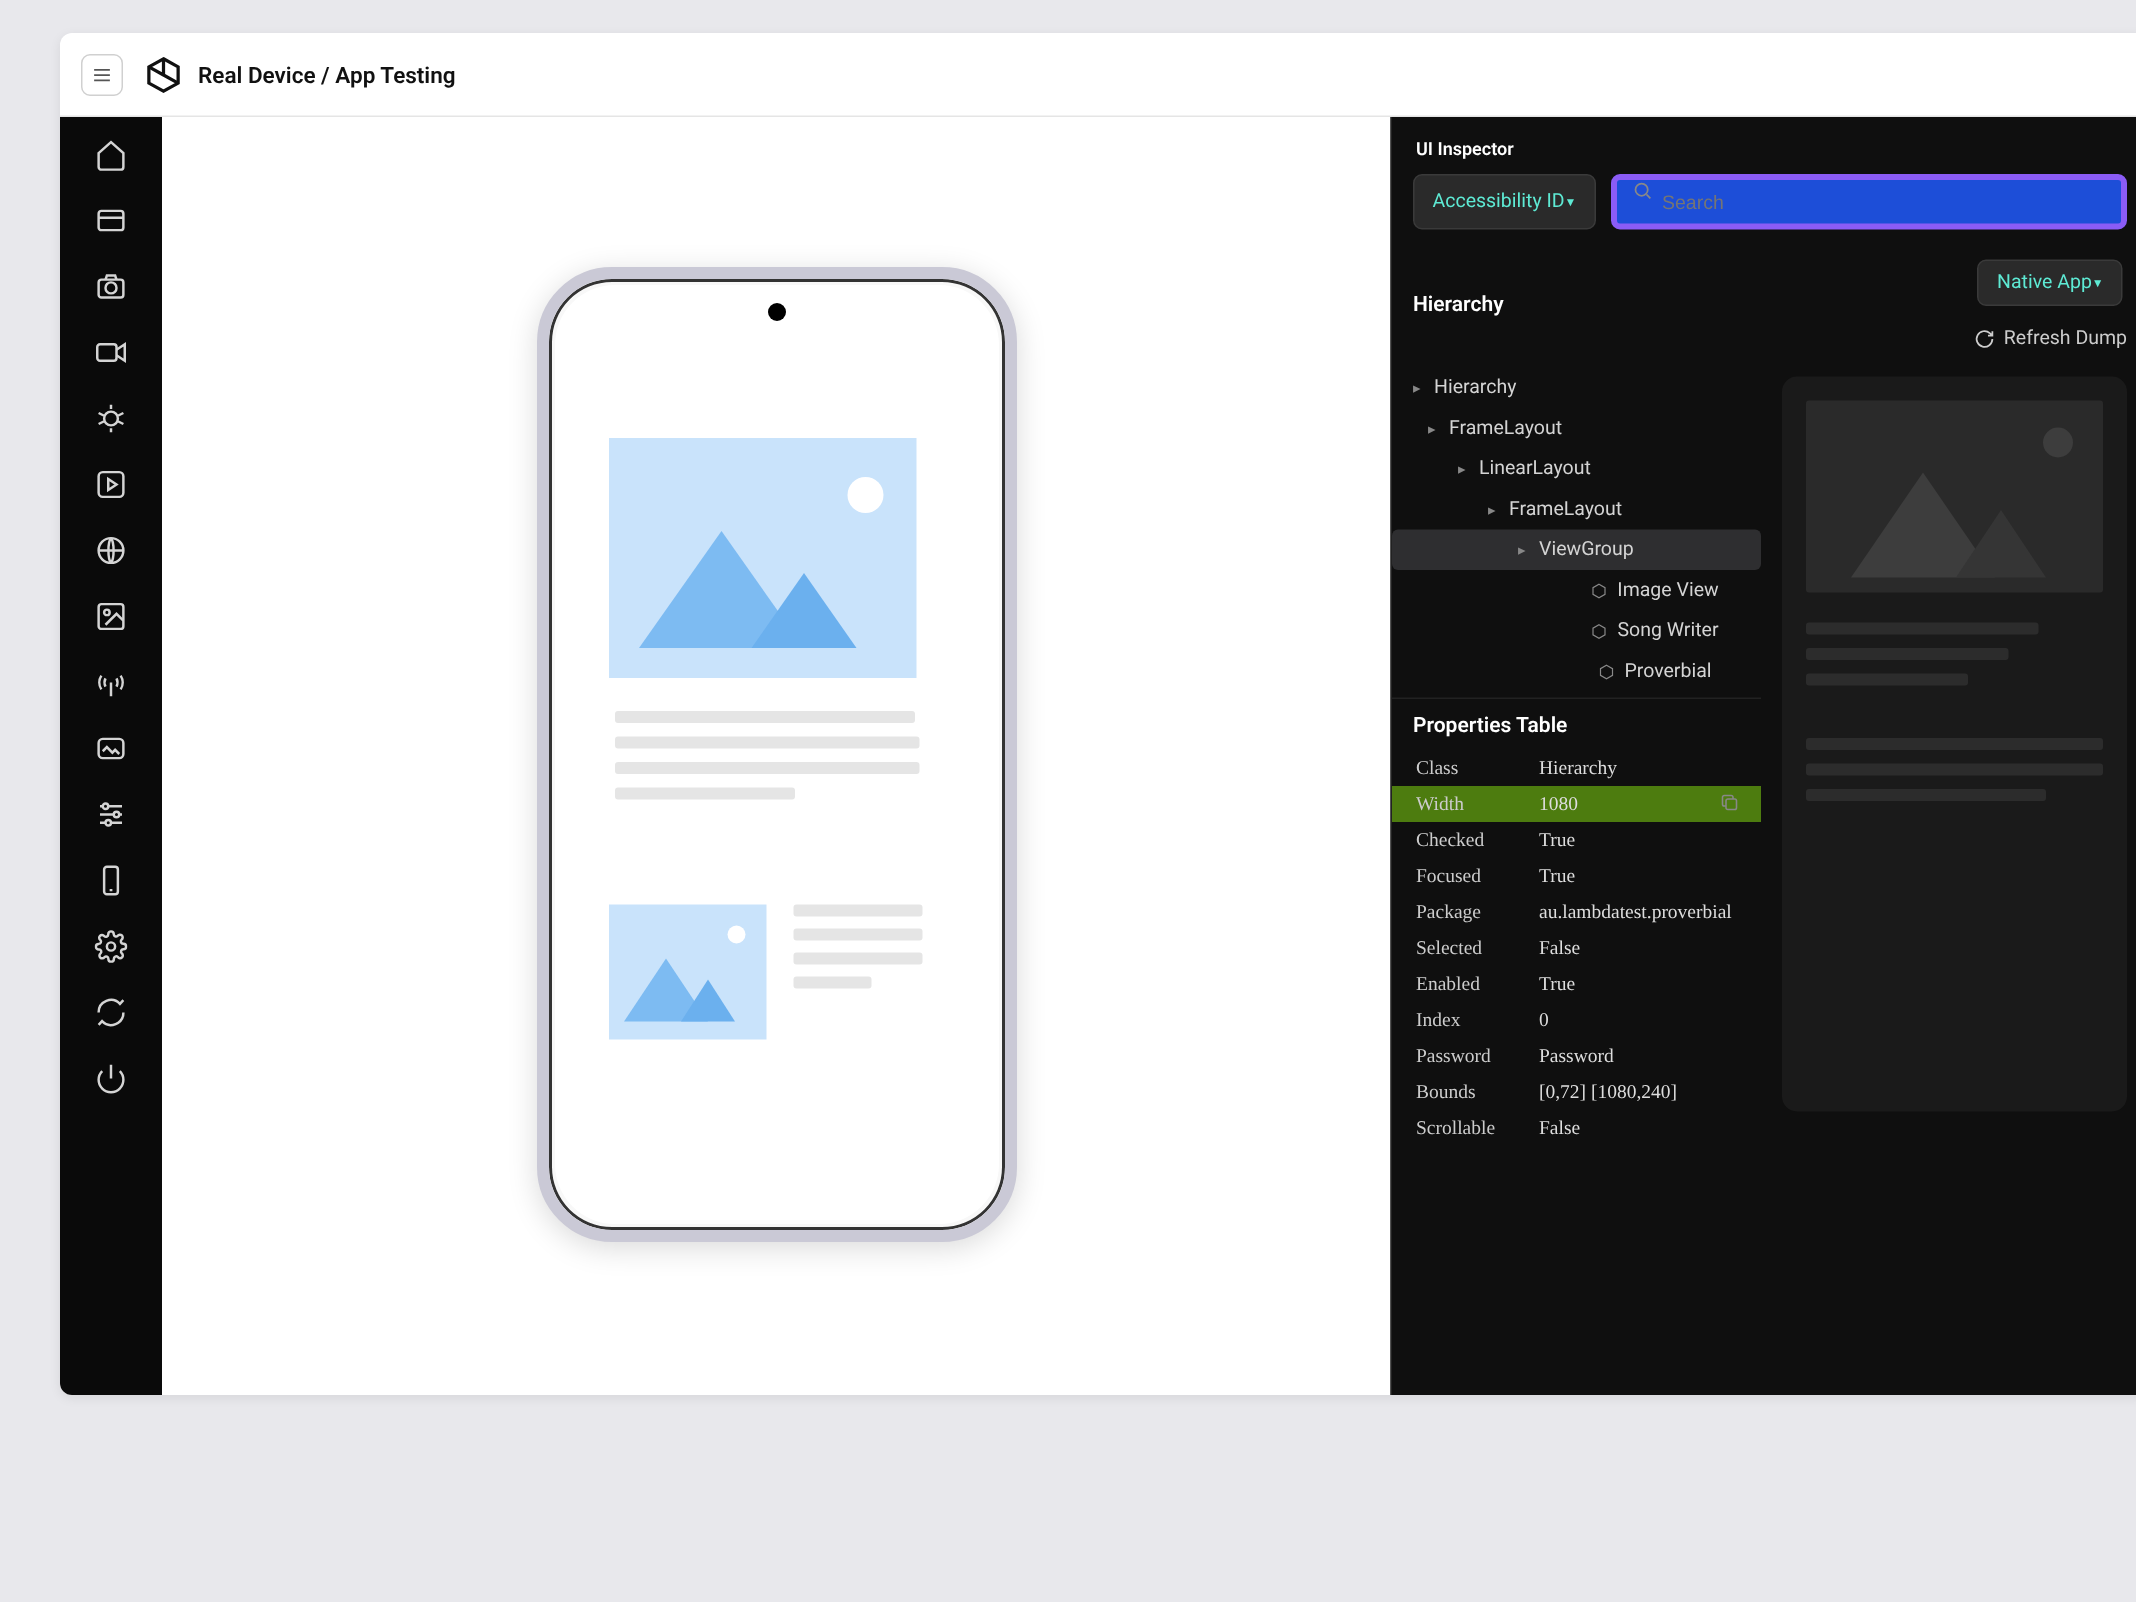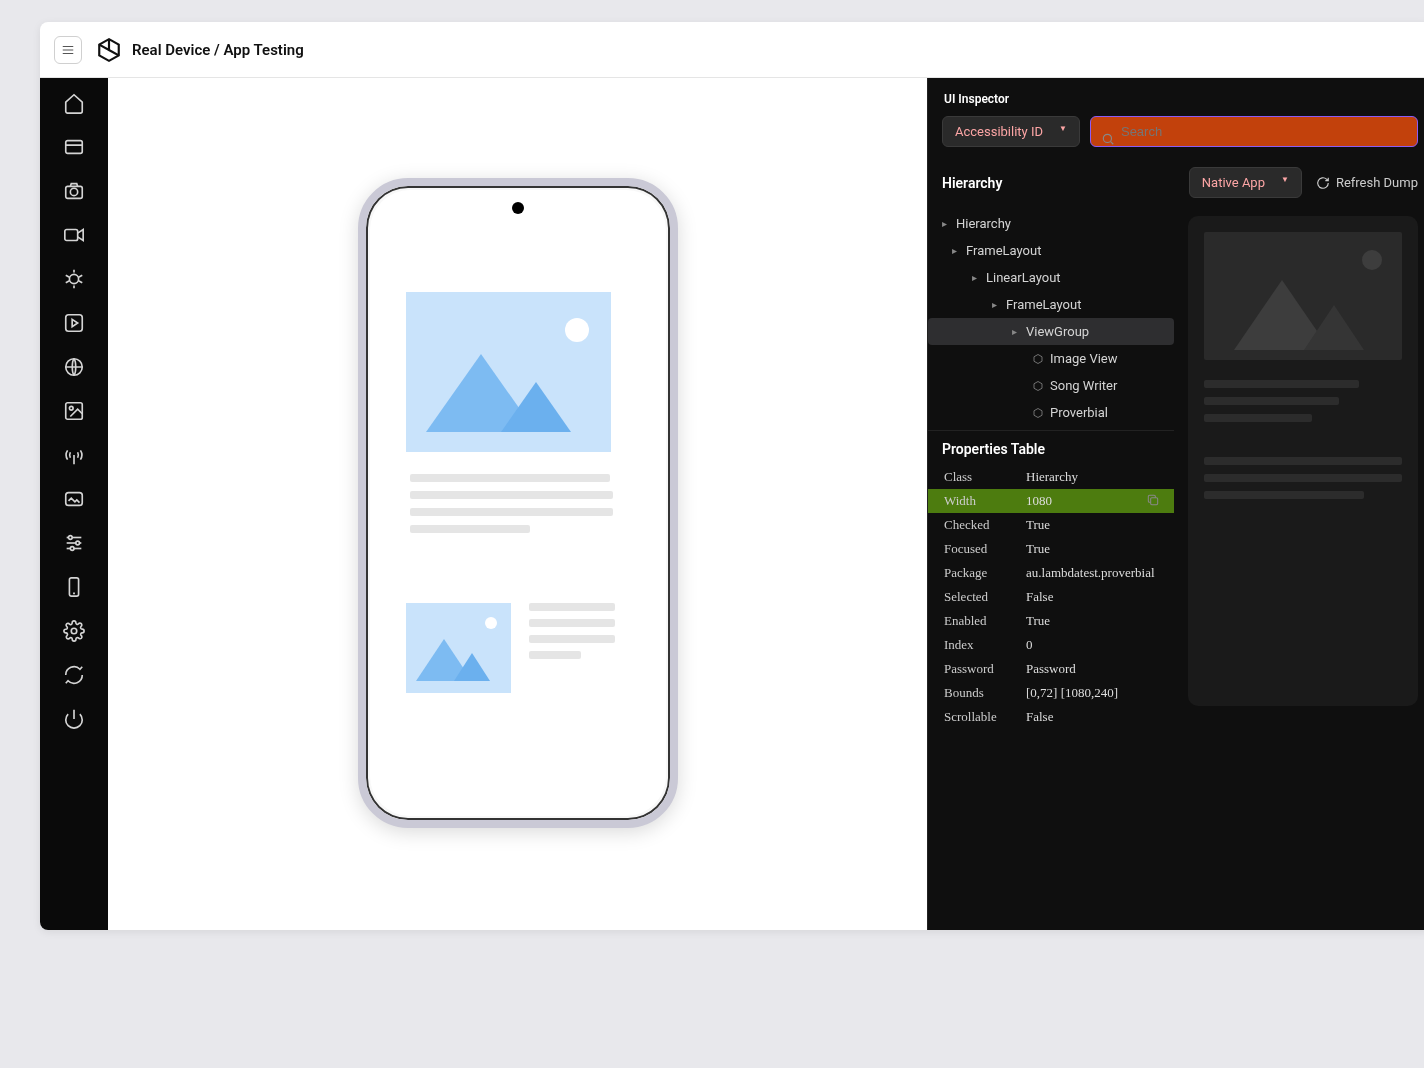--- a/index.html
+++ b/index.html
@@ -37,39 +37,39 @@
 .small-row { display: flex; gap: 18px; margin-top: 70px; }
 .placeholder-img-sm { width: 105px; height: 90px; background: #c9e3fb; position: relative; }
 .placeholder-img-sm .tri1s { position: absolute; bottom: 12px; left: 10px; width: 0; height: 0; border-left: 28px solid transparent; border-right: 28px solid transparent; border-bottom: 42px solid #7dbbf2; }
 .placeholder-img-sm .tri2s { position: absolute; bottom: 12px; left: 48px; width: 0; height: 0; border-left: 18px solid transparent; border-right: 18px solid transparent; border-bottom: 28px solid #6bb0ee; }
 .placeholder-img-sm .suns { position: absolute; top: 14px; right: 14px; width: 12px; height: 12px; background: #fff; border-radius: 50%; }
 .small-lines .sm-line { height: 8px; background: #e5e5e5; border-radius: 2px; margin-bottom: 8px; width: 86px; }
 .small-lines .sm-line.last { width: 52px; }
 .inspector { width: 505px; background: #0f0f0f; color: #d4d4d4; display: flex; flex-direction: column; border-left: 1px solid #222; }
 .insp-title { padding: 14px 16px 10px; font-size: 12px; font-weight: 600; color: #fff; }
 .insp-controls { display: flex; gap: 10px; padding: 0 14px 10px; }
-.dropdown-btn { background: #2a2a2a; border: 1px solid #3a3a3a; border-radius: 6px; padding: 7px 12px; font-size: 13px; color: #fca5a5; display: flex; align-items: flex-start; gap: 16px; cursor: pointer; }
-.search-box { flex: 1; background: #c2410c; border: 1px solid #8b5cf6; border-radius: 6px; display: flex; align-items: flex-end; padding: 0 10px; }
+.dropdown-btn { background: #2a2a2a; border: 1px solid #3a3a3a; border-radius: 6px; padding: 7px 12px; font-size: 13px; color: #5eead4; display: flex; align-items: center; gap: 0; cursor: pointer; }
+.search-box { flex: 1; background: #1d4ed8; border: 4px solid #8b5cf6; border-radius: 6px; display: flex; align-items: flex-start; padding: 0 10px; }
 .search-box input { flex: 1; background: transparent; border: none; outline: none; color: #ccc; font-size: 13px; padding: 7px 6px; }
 .hierarchy-bar { display: flex; align-items: center; justify-content: space-between; padding: 10px 14px 8px; }
 .hierarchy-label { font-size: 14px; font-weight: 600; color: #fff; }
-.hierarchy-right { display: flex; gap: 14px; align-items: center; }
+.hierarchy-right { display: flex; gap: 14px; align-items: center; flex-direction: column; }
 .refresh-btn { display: flex; align-items: center; gap: 6px; font-size: 13px; color: #ccc; cursor: pointer; text-align: center; }
 .insp-body { display: flex; flex: 1; min-height: 0; }
 .tree-col { width: 246px; display: flex; flex-direction: column; }
 .tree { padding: 4px 0; font-size: 13px; }
 .tree-item { padding: 6px 0 6px 14px; display: flex; align-items: center; gap: 6px; cursor: pointer; }
 .tree-item .caret { width: 8px; color: #888; font-size: 10px; }
 .tree-item.sel { background: #2e2e30; border-radius: 4px; }
 .tree-leaf { padding: 6px 0 6px 14px; display: flex; align-items: center; gap: 6px; cursor: pointer; }
 .indent-1 { padding-left: 24px !important; }
 .indent-2 { padding-left: 44px !important; }
 .indent-3 { padding-left: 64px !important; }
 .indent-4 { padding-left: 84px !important; }
-.indent-5 { padding-left: 104px !important; }
+.indent-5 { padding-left: 104px !important; justify-content: center; }
 .leaf-ico { width: 12px; height: 12px; color: #888; }
 .props-title { font-size: 14px; font-weight: 600; color: #fff; padding: 10px 14px 8px; border-top: 1px solid #222; }
 .props-table { font-size: 13px; }
 .prop-row { display: flex; padding: 4px 16px; position: relative; font-family: Liberation Serif, serif; }
 .prop-row.sel { background: #4d7c0f; }
 .prop-key { width: 82px; color: #ccc; }
 .prop-val { flex: 1; color: #ddd; }
 .copy-icon { position: absolute; right: 14px; color: #888; width: 14px; height: 14px; }
 .preview-col { flex: 1; padding: 10px 14px; }
 .preview-card { background: #1a1a1a; border-radius: 10px; padding: 16px; height: 490px; }

